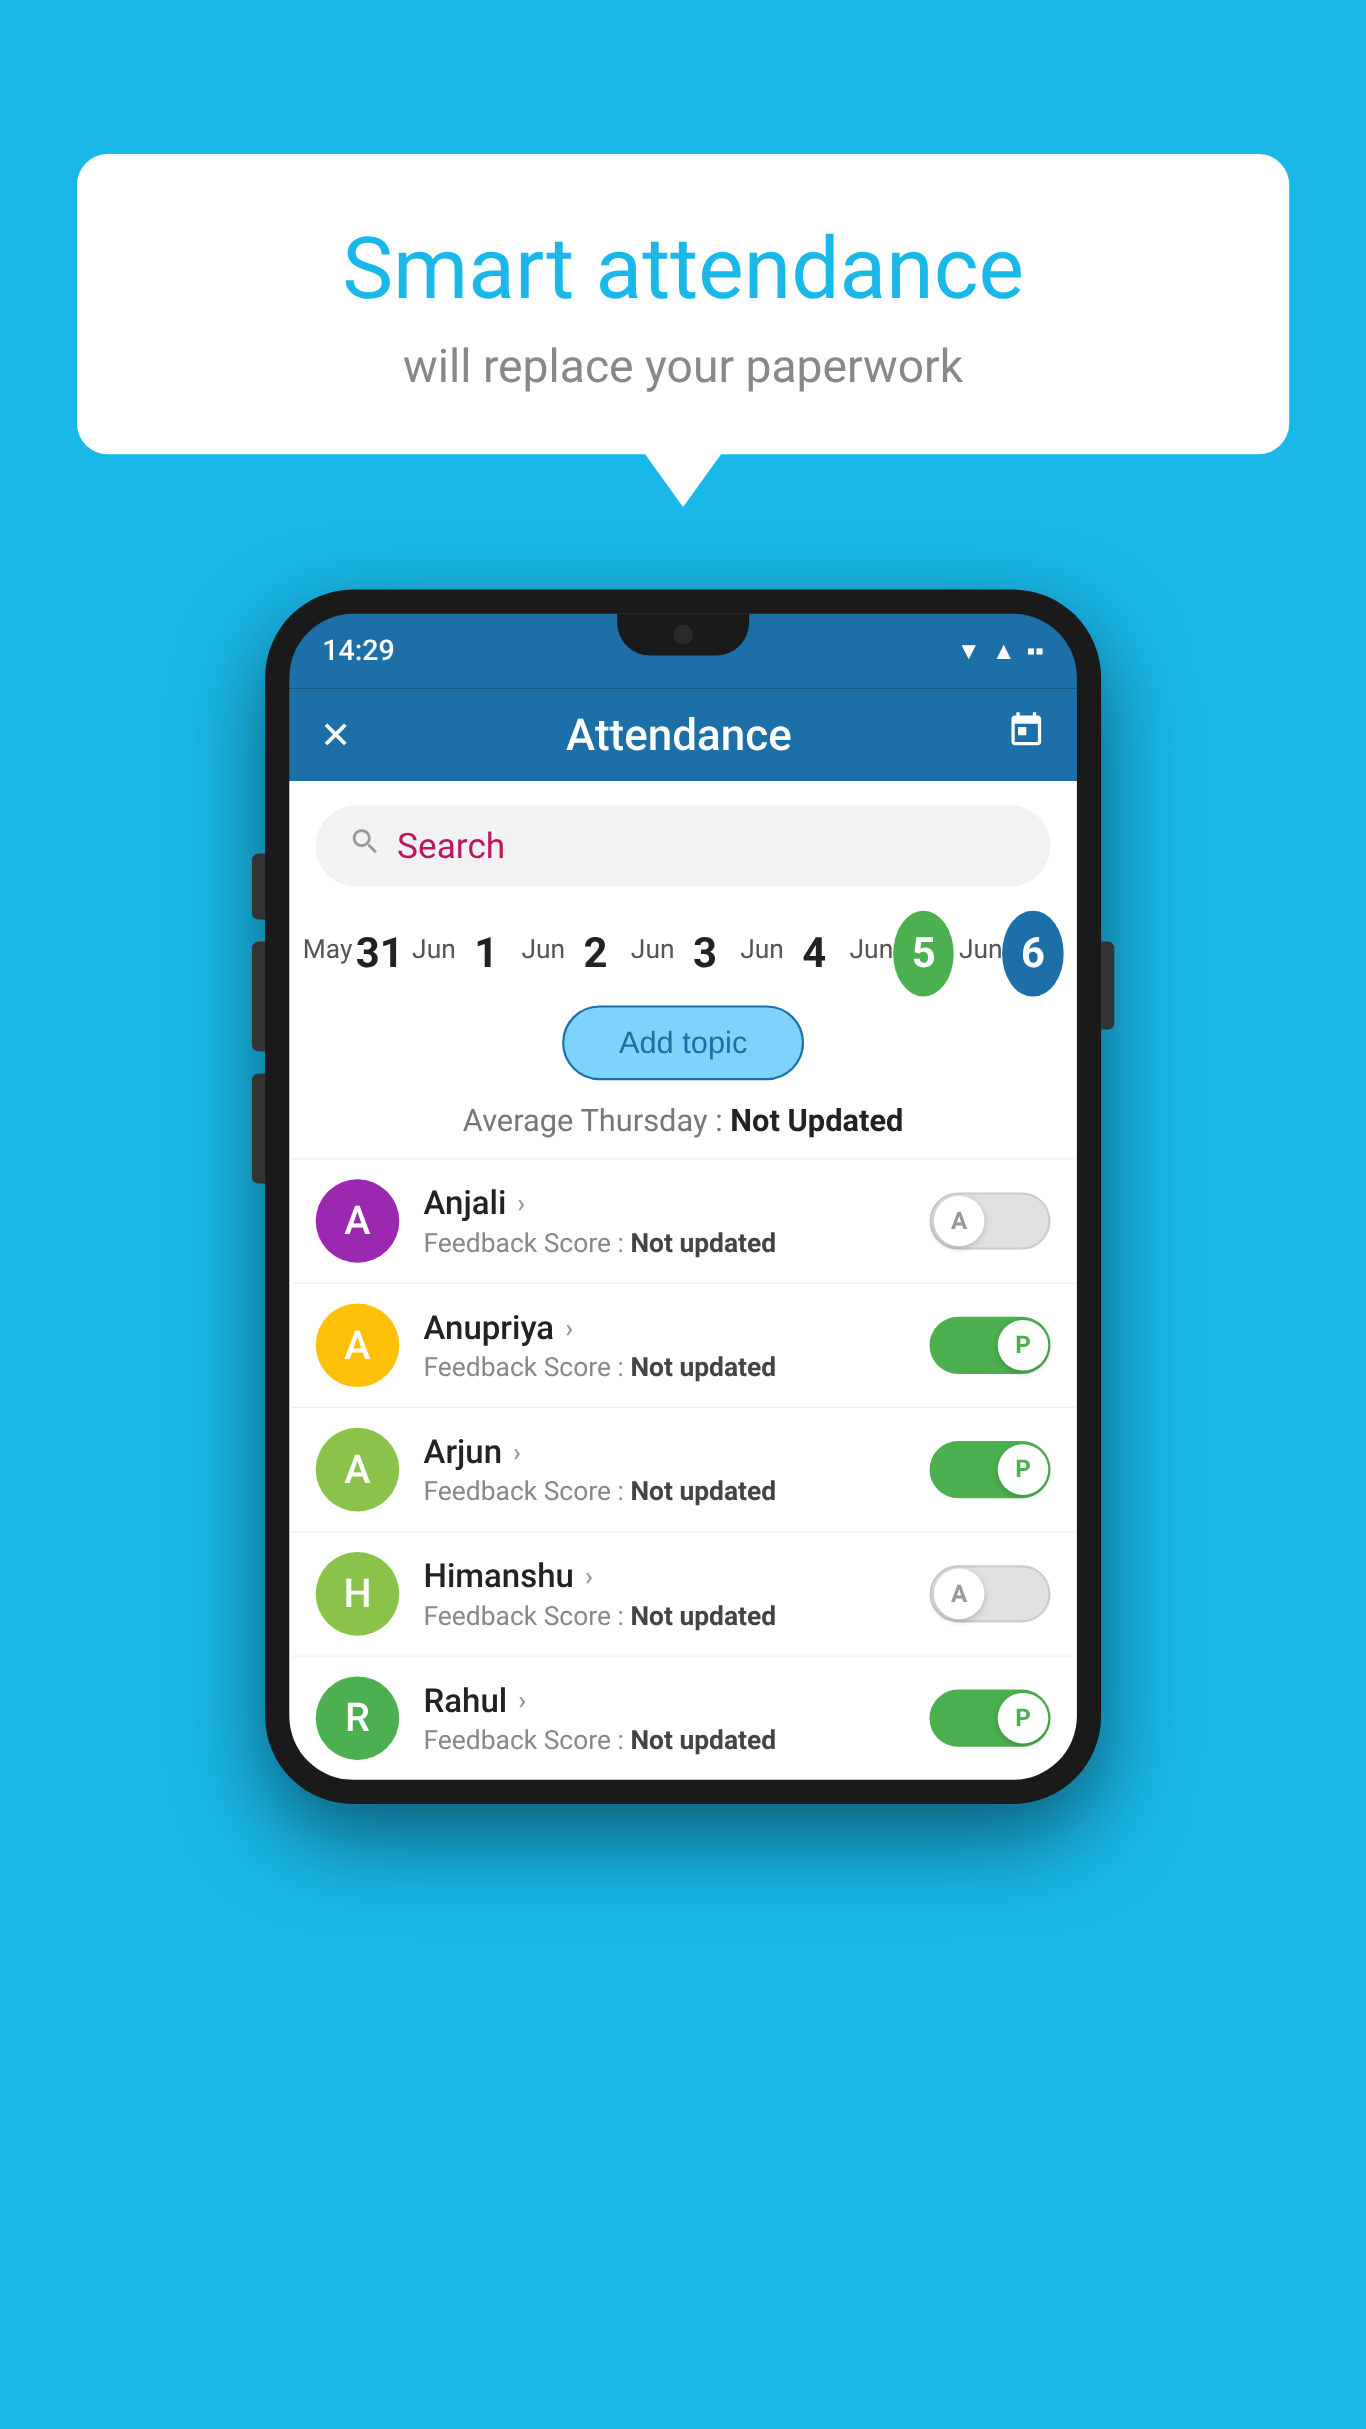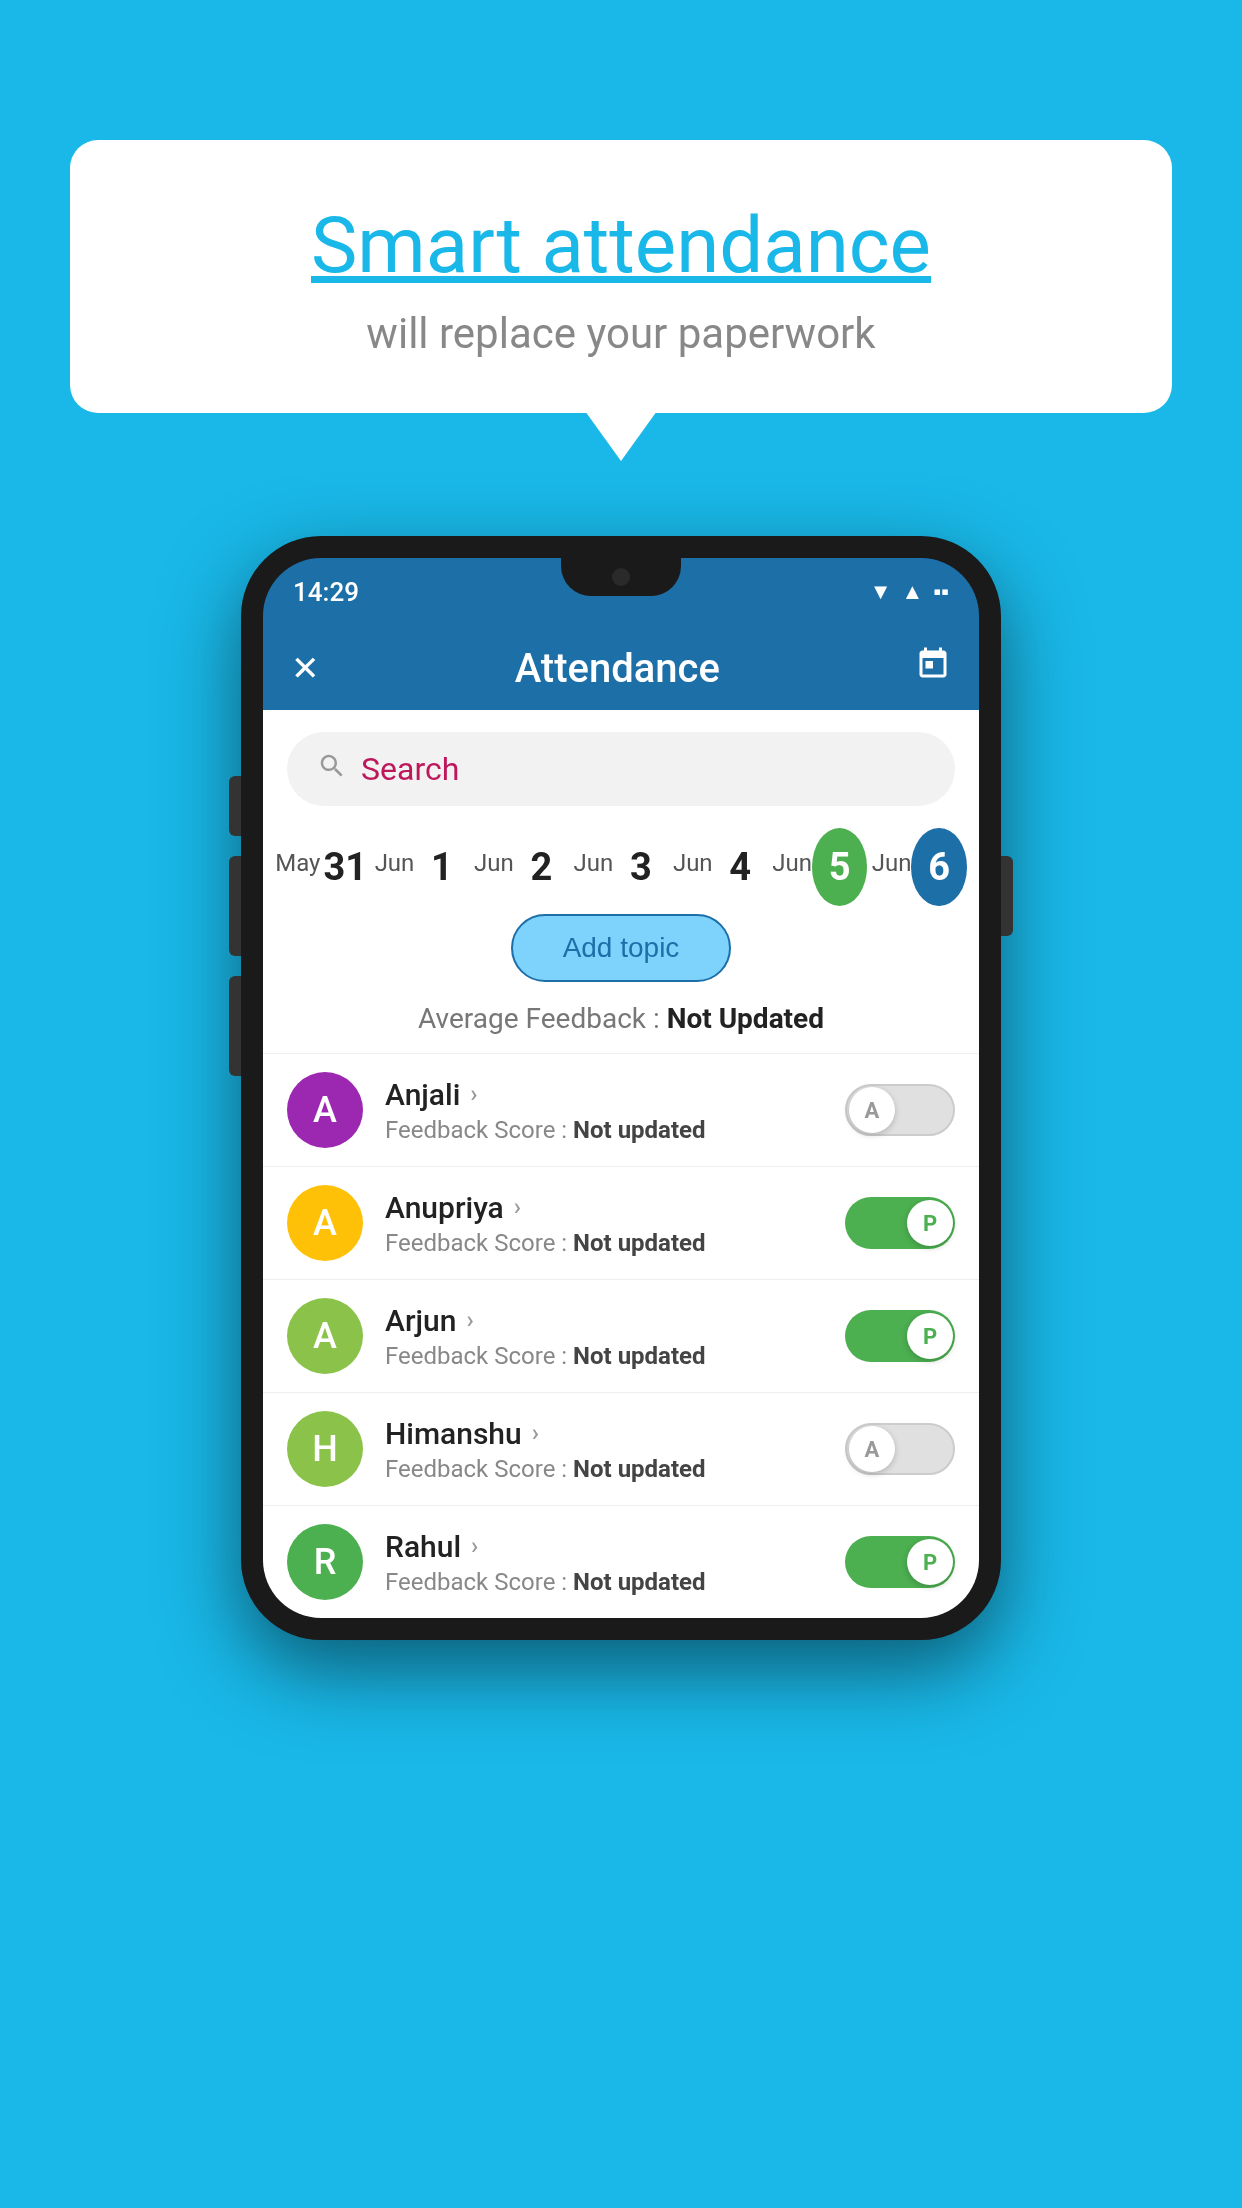--- a/index.html
+++ b/index.html
@@ -36,21 +36,20 @@
       height: 0;
       border-left: 36px solid transparent;
       border-right: 36px solid transparent;
       border-top: 50px solid white;
     }
     .bubble-title {
       font-size: 78px;
       color: #19B8E8;
       font-weight: 400;
       margin-bottom: 18px;
-      text-decoration: underline;
     }
     .bubble-subtitle {
       font-size: 42px;
       color: #888;
       font-weight: 400;
     }
 
     
     .phone-container {
       position: absolute;
@@ -437,21 +436,21 @@
           <div class="cal-day">
             <div class="cal-month">Jun</div>
             <div class="cal-date active-blue">6</div>
           </div>
         </div>
 
 
       <button class="add-topic-btn">Add topic</button>
 
       <div class="avg-feedback">
-        <span>Average Feedback :</span>
+        <span>Average Thursday :</span>
         <strong>Not Updated</strong>
       </div>
 
       <div id="student-list">
       <div class="student-item">
             <div class="avatar" style="background-color: rgb(156, 39, 176);">A</div>
             <div class="student-info">
               <div class="student-name">Anjali <span class="chevron">›</span></div>
               <div class="student-feedback">Feedback Score : <strong>Not updated</strong></div>
             </div>

